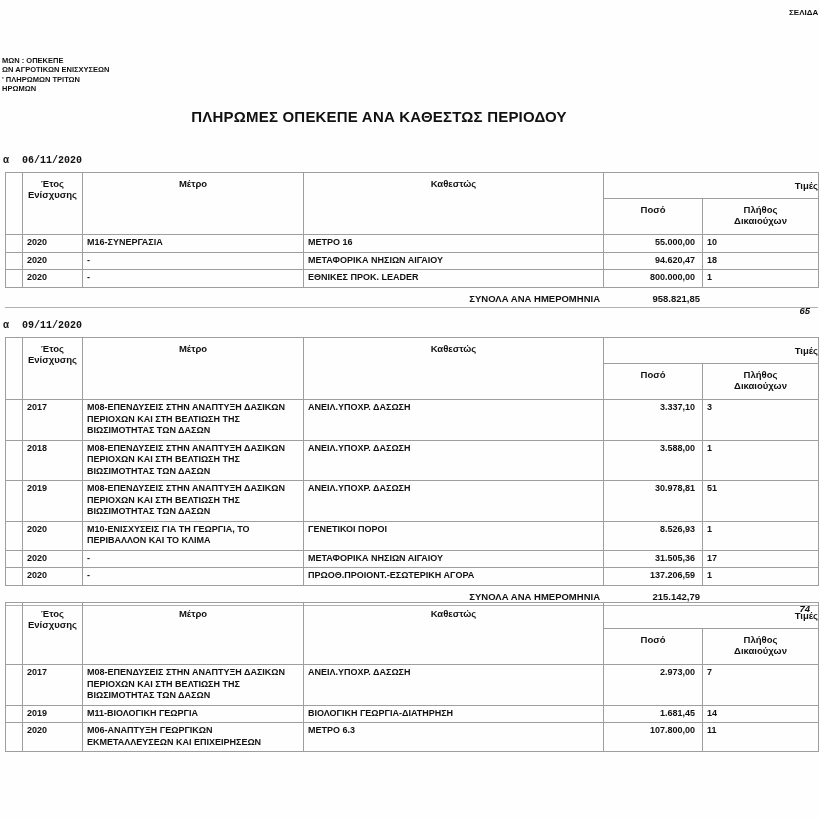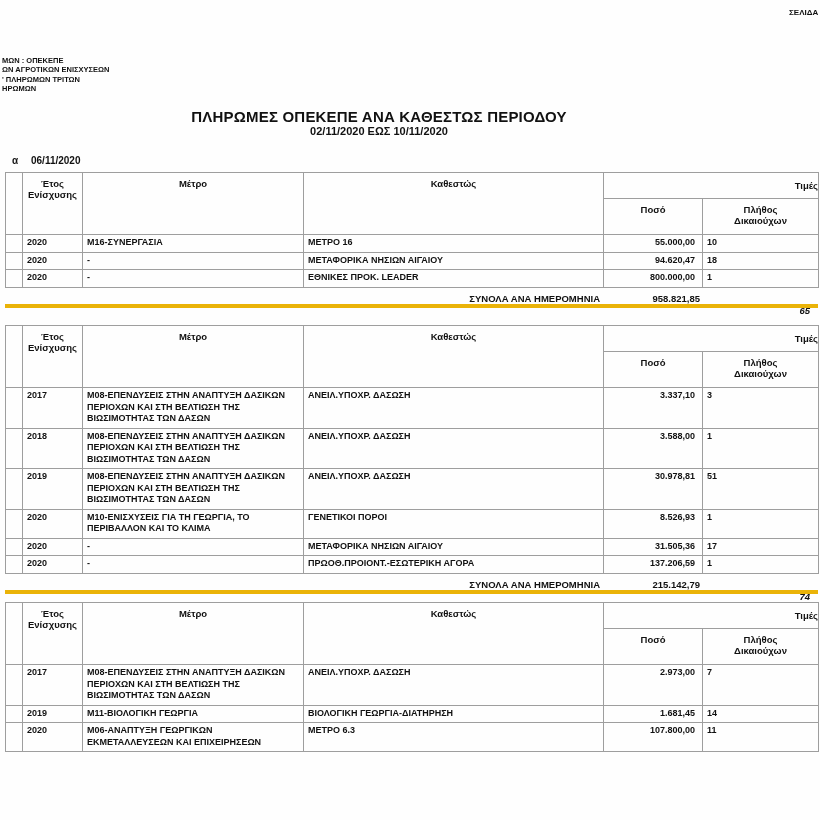--- a/index.html
+++ b/index.html
@@ -7,56 +7,55 @@
   body { position:relative; font-family:"Liberation Sans", sans-serif; font-weight:bold; color:#111; }
 
   .corner-header { position:absolute; top:56px; left:2px; font-size:7.5px; line-height:9.3px; white-space:nowrap; }
   .page-label { position:absolute; top:8px; left:789px; font-size:8px; white-space:nowrap; }
 
   .title-block { position:absolute; top:109px; left:0; width:758px; text-align:center; }
   .title { font-size:15px; line-height:15px; letter-spacing:.2px; }
   .subtitle { font-size:11px; line-height:15px; }
 
   .report-section { position:absolute; left:0; width:820px; }
-  .date-line { margin-left:12px; font-size:10px; height:12px; line-height:12px; }
+  .date-line { margin-left:3px; font-size:10px; height:12px; line-height:12px;font-family:Liberation Mono, monospace; }
   .date-prefix { display:inline-block; width:19px; }
 
   table.report-table { border-collapse:collapse; table-layout:fixed; width:813px; margin:5px 0 0 5px; }
   th,td { border:1px solid #9e9e9e; vertical-align:top; }
   thead th { text-align:center; padding-top:5px; font-size:9.5px; line-height:11px; font-weight:bold; }
   tr.hrow1 th.values { height:26px; padding-top:7px;text-align:right; }
   tr.hrow2 th { height:36px; }
   th .wrapcap { display:inline-block; max-width:68px; }
   th .wrapcap2 { display:inline-block; max-width:52px; }
 
   td { padding:2px 3px 3px 4px; font-size:9px; line-height:11.5px; }
   td.year { padding-right:9px; }
   td.amount { text-align:right; padding-right:7px; }
   td.count { padding-right:8px; }
 
-  .totals { position:relative; width:813px; margin-left:5px; height:20px; border-bottom:4px solid #eab308; font-size:9.5px; }
+  .totals { position:relative; width:813px; margin-left:5px; height:20px; border-bottom:1px solid #eab308; font-size:9.5px; }
   .totals .t-label { position:absolute; right:218px; top:5px; white-space:nowrap; }
   .totals .t-amount { position:absolute; right:118px; top:5px; }
   .totals .t-count { position:absolute; right:8px; top:17px;font-style:italic; }
 </style>
 </head>
 <body>
 
 <div class="corner-header">
   <div>ΜΩΝ : ΟΠΕΚΕΠΕ</div>
   <div>ΩΝ ΑΓΡΟΤΙΚΩΝ ΕΝΙΣΧΥΣΕΩΝ</div>
   <div>' ΠΛΗΡΩΜΩΝ ΤΡΙΤΩΝ</div>
   <div>ΗΡΩΜΩΝ</div>
 </div>
 
 <div class="page-label">ΣΕΛΙΔΑ</div>
 
 <div class="title-block">
   <div class="title">ΠΛΗΡΩΜΕΣ ΟΠΕΚΕΠΕ ΑΝΑ ΚΑΘΕΣΤΩΣ ΠΕΡΙΟΔΟΥ</div>
-  <div class="subtitle">02/11/2020 ΕΩΣ 10/11/2020</div>
 </div>
 
 <section class="report-section" style="top:155px">
   <div class="date-line">
     <span class="date-prefix">α</span><span class="date-value">06/11/2020</span>
   </div>
   <table class="report-table">
     <colgroup>
         <col style="width:17px">
         <col style="width:60px">
@@ -106,20 +105,23 @@
     </tbody>
   </table>
   <div class="totals">
     <span class="t-label">ΣΥΝΟΛΑ ΑΝΑ ΗΜΕΡΟΜΗΝΙΑ</span>
     <span class="t-amount">958.821,85</span>
     <span class="t-count">65</span>
   </div>
 </section>
 
 <section class="report-section" style="top:320px">
+  <div class="date-line">
+    <span class="date-prefix">α</span><span class="date-value">09/11/2020</span>
+  </div>
   <table class="report-table">
     <colgroup>
         <col style="width:17px">
         <col style="width:60px">
         <col style="width:221px">
         <col style="width:300px">
         <col style="width:99px">
         <col style="width:116px">
       </colgroup>
     <thead>

